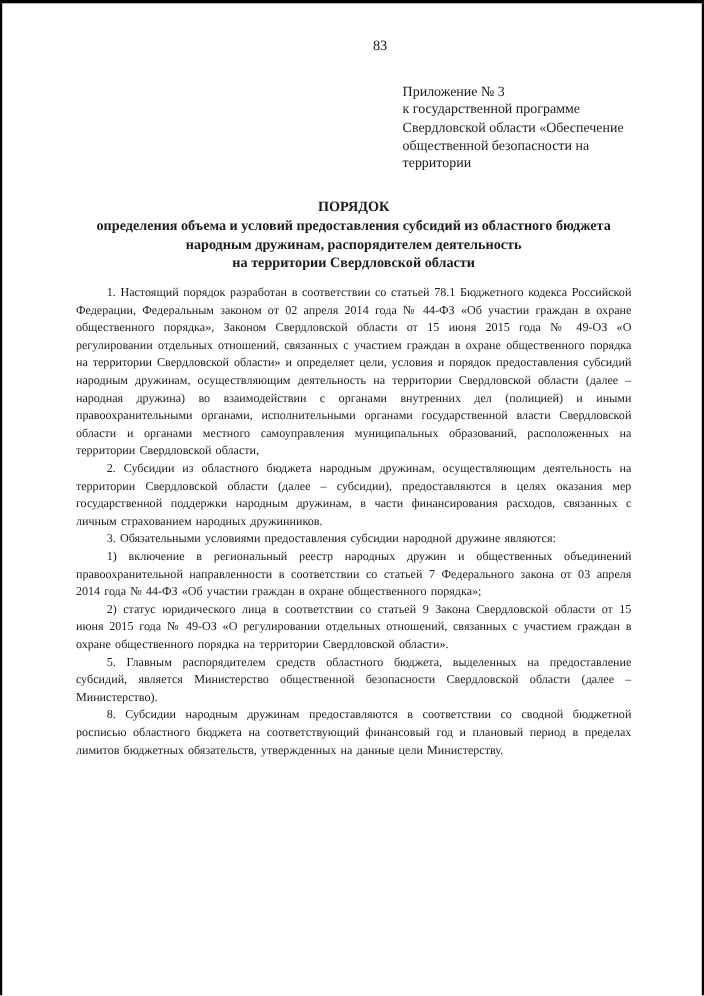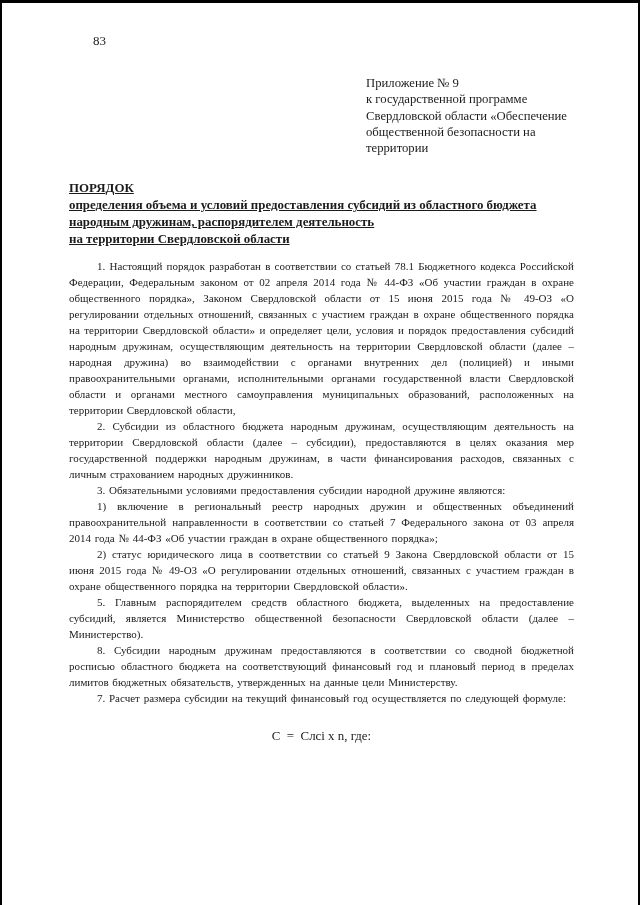--- a/index.html
+++ b/index.html
@@ -19,37 +19,37 @@
     font-family: "Liberation Serif", "DejaVu Serif", serif;
     color: #1b1b1b;
     overflow: hidden;
   }
   .content {
     box-sizing: border-box;
     padding: 0 64px 0 67px;
   }
   .page-number {
     margin-top: 30px;
+    text-align: center;
     font-size: 13px;
     line-height: 16px;
     transform: translateX(24px);
   }
   .annex {
     margin-top: 26px;
     margin-left: 297px;
     font-size: 12.7px;
     line-height: 16.3px;
   }
   .doc-title {
     margin-top: 24px;
-    text-align: left;
+    text-align: center;
     font-weight: bold;
     font-size: 12.9px;
     line-height: 17px;
-    text-decoration: underline;
   }
   .body-text {
     margin-top: 10px;
   }
   .para {
     margin: 0;
     font-size: 11px;
     line-height: 16px;
     text-align: justify;
     text-indent: 28px;
@@ -66,40 +66,38 @@
 </style>
 </head>
 <body>
 
 <div class="page">
   <div class="content">
 
     <div class="page-number">83</div>
 
     <div class="annex">
-      <div>Приложение № 9</div>
+      <div>Приложение № 3</div>
       <div>к государственной программе</div>
       <div>Свердловской области «Обеспечение</div>
       <div>общественной безопасности на территории</div>
     </div>
 
     <div class="doc-title">
       <div>ПОРЯДОК</div>
       <div>определения объема и условий предоставления субсидий из областного бюджета</div>
       <div>народным дружинам, распорядителем деятельность</div>
       <div>на территории Свердловской области</div>
     </div>
 
     <div class="body-text">
       <p class="para">1. Настоящий порядок разработан в соответствии со статьей 78.1 Бюджетного кодекса Российской Федерации, Федеральным законом от 02 апреля 2014 года № 44-ФЗ «Об участии граждан в охране общественного порядка», Законом Свердловской области от 15 июня 2015 года № 49-ОЗ «О регулировании отдельных отношений, связанных с участием граждан в охране общественного порядка на территории Свердловской области» и определяет цели, условия и порядок предоставления субсидий народным дружинам, осуществляющим деятельность на территории Свердловской области (далее – народная дружина) во взаимодействии с органами внутренних дел (полицией) и иными правоохранительными органами, исполнительными органами государственной власти Свердловской области и органами местного самоуправления муниципальных образований, расположенных на территории Свердловской области,</p>
       <p class="para">2. Субсидии из областного бюджета народным дружинам, осуществляющим деятельность на территории Свердловской области (далее – субсидии), предоставляются в целях оказания мер государственной поддержки народным дружинам, в части финансирования расходов, связанных с личным страхованием народных дружинников.</p>
       <p class="para">3. Обязательными условиями предоставления субсидии народной дружине являются:</p>
       <p class="para">1) включение в региональный реестр народных дружин и общественных объединений правоохранительной направленности в соответствии со статьей 7 Федерального закона от 03 апреля 2014 года № 44-ФЗ «Об участии граждан в охране общественного порядка»;</p>
       <p class="para">2) статус юридического лица в соответствии со статьей 9 Закона Свердловской области от 15 июня 2015 года № 49-ОЗ «О регулировании отдельных отношений, связанных с участием граждан в охране общественного порядка на территории Свердловской области».</p>
       <p class="para">5. Главным распорядителем средств областного бюджета, выделенных на предоставление субсидий, является Министерство общественной безопасности Свердловской области (далее – Министерство).</p>
       <p class="para">8. Субсидии народным дружинам предоставляются в соответствии со сводной бюджетной росписью областного бюджета на соответствующий финансовый год и плановый период в пределах лимитов бюджетных обязательств, утвержденных на данные цели Министерству.</p>
-      <p class="para">7. Расчет размера субсидии на текущий финансовый год осуществляется по следующей формуле:</p>
     </div>
 
-    <div class="formula">С  =  Слсi x n, где:</div>
 
   </div>
 </div>
 
 </body></html>

